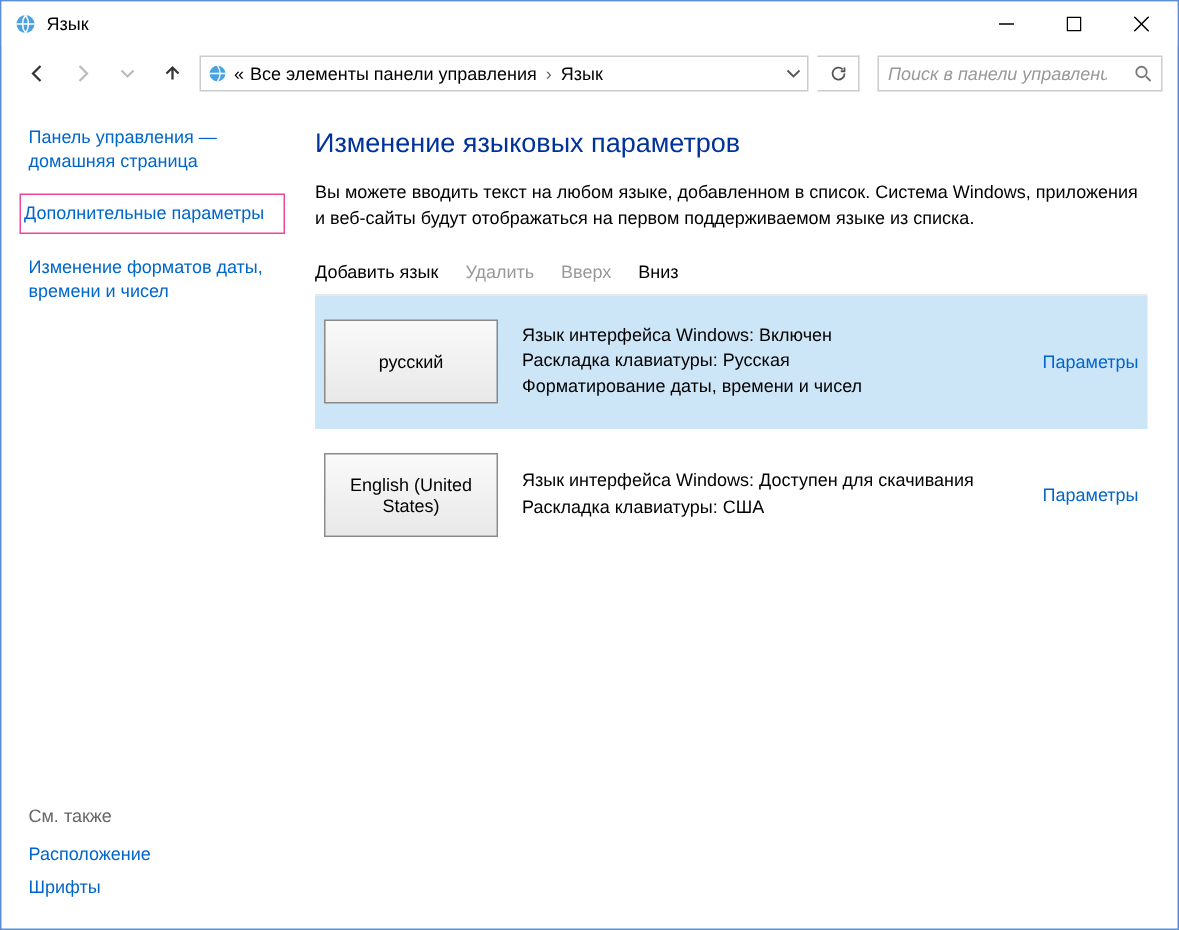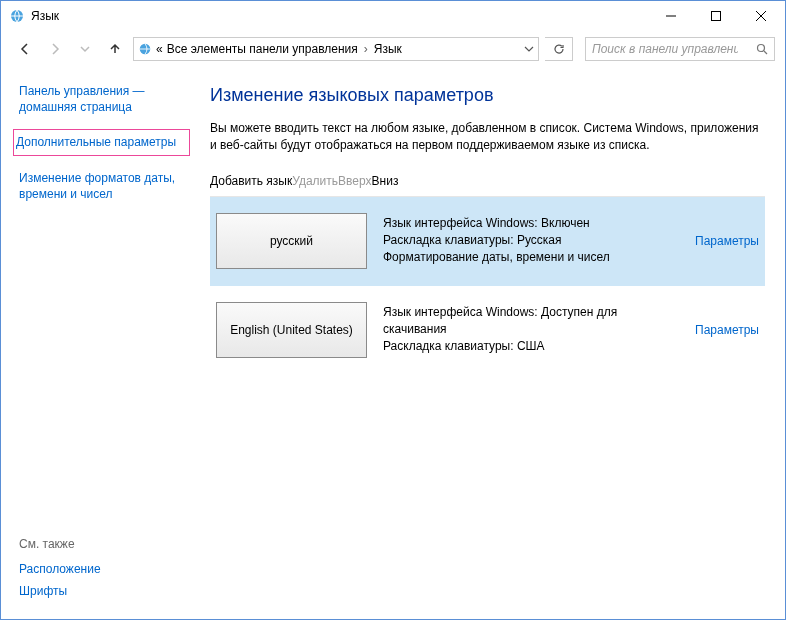--- a/index.html
+++ b/index.html
@@ -29,28 +29,28 @@
   .content { flex:1; display:flex; overflow:hidden; }
   .sidebar { width:195px; padding:16px 10px 10px 18px; display:flex; flex-direction:column; }
   .sidelink { color:#0066cc; font-size:12px; line-height:1.35; margin-bottom:14px; cursor:pointer; }
   .sidelink.highlighted { border:1px solid #ec4899; padding:4px 2px; margin-left:-6px; margin-right:-4px; }
   .sidebar .sidefill { flex:1; }
   .sidebar .seealso { color:#666; font-size:12px; margin-bottom:10px; }
 
   .main { flex:1; padding:18px 20px 10px 14px; overflow:auto; }
   .main h1 { color:#003399; font-weight:400; font-size:18px; margin-bottom:14px; }
   .desc { font-size:12px; color:#000; line-height:1.4; margin-bottom:14px; }
-  .toolbar { display:flex; padding:6px 0 8px 0; font-size:12px; }
+  .toolbar { display:flex; gap:18px; padding:6px 0 8px 0; font-size:12px; }
   .toolbar .tbtn { color:#000; cursor:pointer; }
   .toolbar .tbtn.disabled { color:#999; cursor:default; }
 
   .langlist { border-top:1px solid #e6e6e6; }
   .langrow { display:flex; align-items:center; padding:16px 6px; gap:16px; border-bottom:1px solid transparent; }
   .langrow.selected { background:#cde6f7; }
-  .langtile { width:151px; min-height:56px; border:1px solid #8a8a8a; background:linear-gradient(#fafafa,#e8e8e8); display:flex; align-items:center; justify-content:center; text-align:center; font-size:12px; padding:4px; }
+  .langtile { width:116px; min-height:56px; border:1px solid #8a8a8a; background:linear-gradient(#fafafa,#e8e8e8); display:flex; align-items:center; justify-content:center; text-align:center; font-size:12px; padding:4px; }
   .langinfo { flex:1; font-size:12px; line-height:1.45; color:#000; }
   .langopts { color:#0066cc; font-size:12px; cursor:pointer; }
 
   svg { display:block; }
 </style>
 </head>
 <body>
 
 <div class="titlebar">
   <span class="app-icon">

